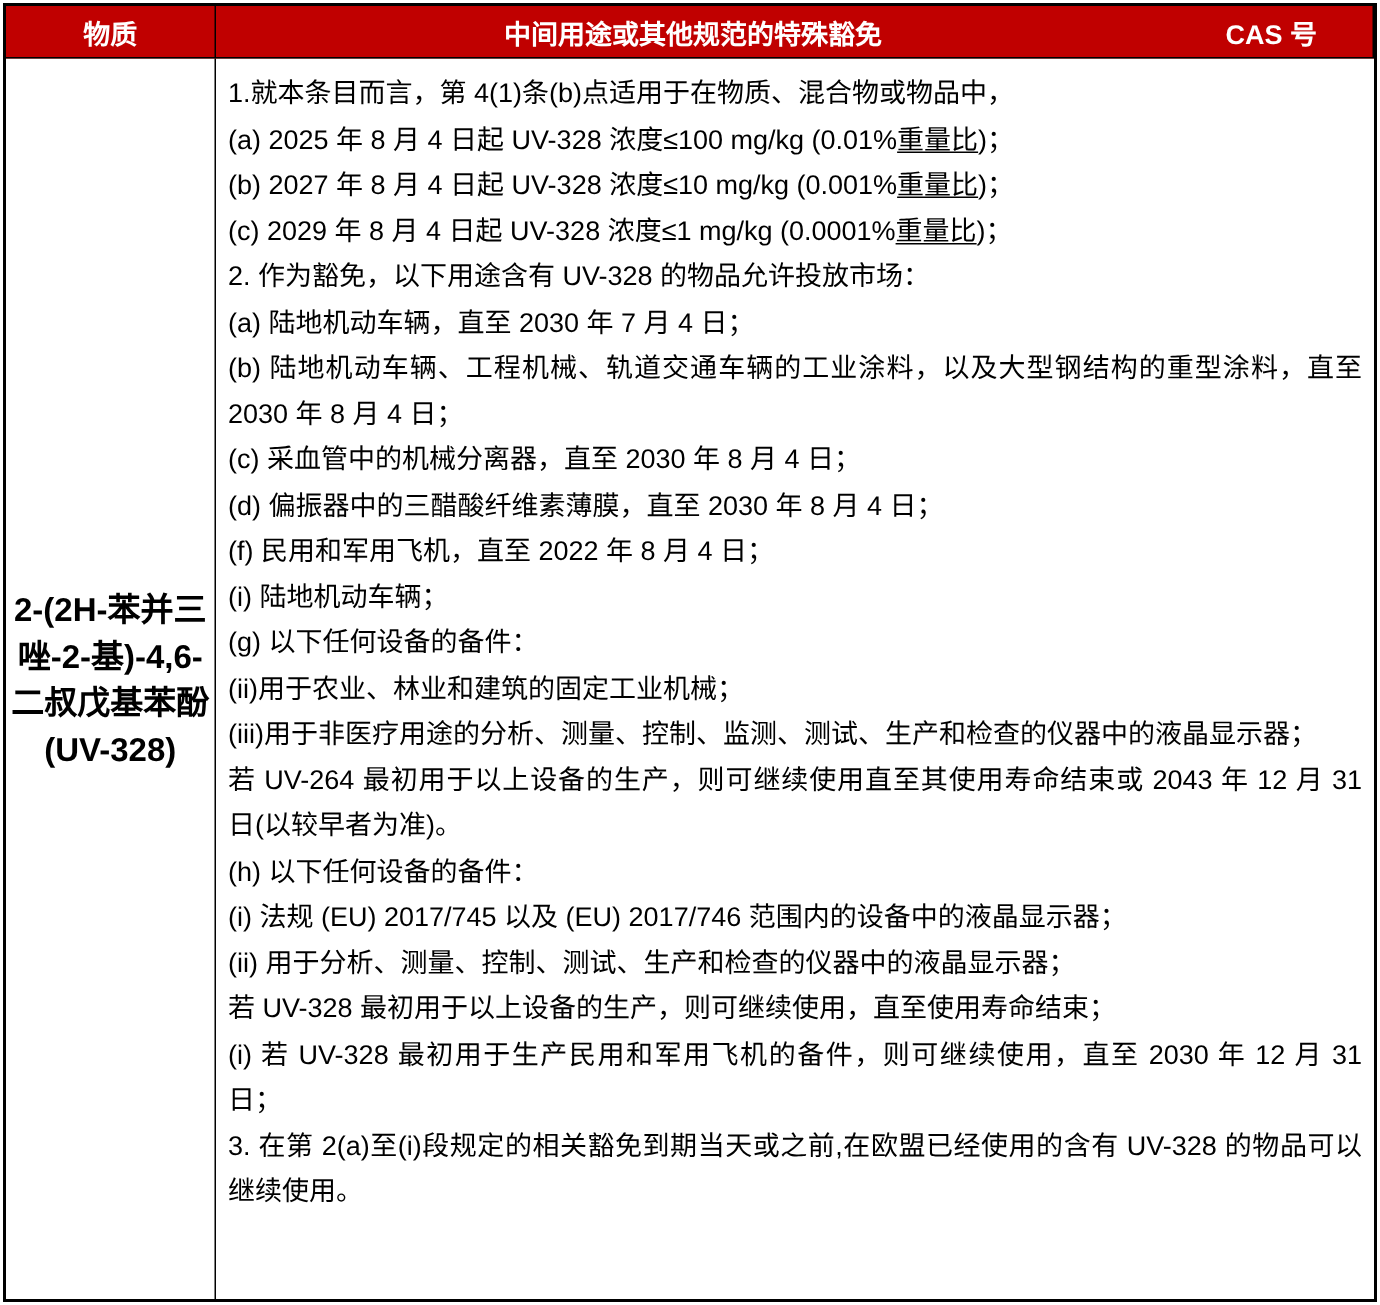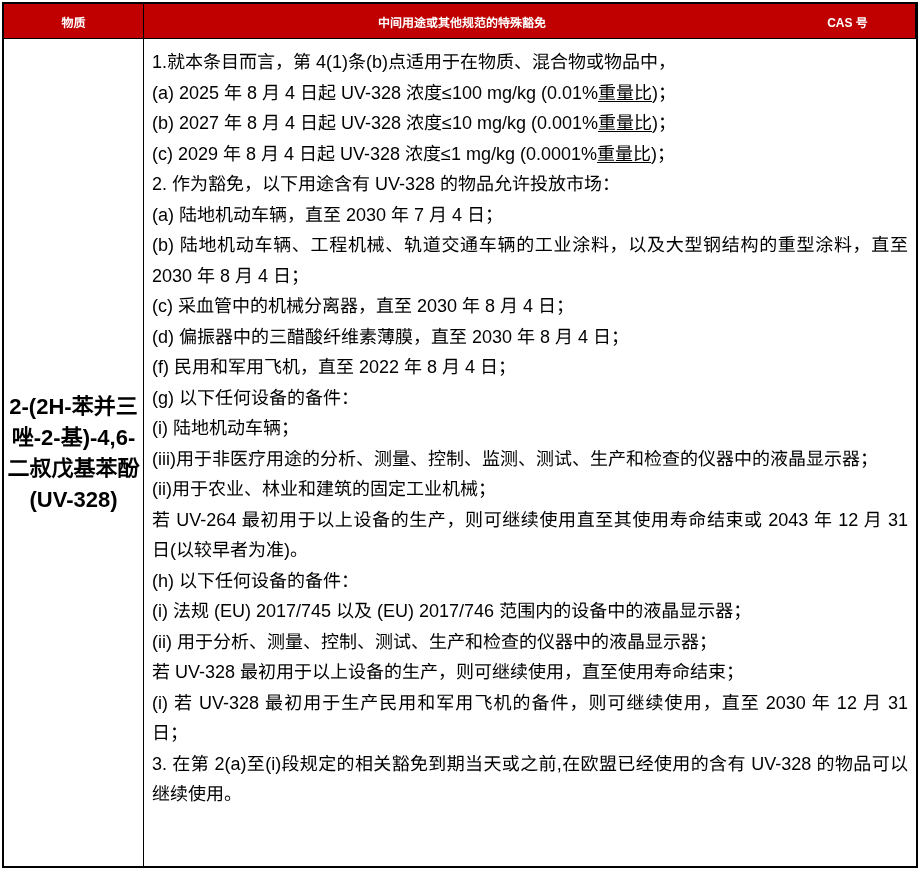--- a/index.html
+++ b/index.html
@@ -24,21 +24,21 @@
     display: flex;
     flex-direction: column;
     background: #ffffff;
   }
   .thead {
     display: flex;
     flex: 0 0 35px;
     background: var(--header-bg, #C00000);
     color: var(--header-text, #ffffff);
     font-weight: bold;
-    font-size: 12px;
+    font-size: 18px;
     border-bottom: 1px solid var(--border, #000000);
     box-sizing: border-box;
     justify-content: flex-end;
   }
   .th {
     display: flex;
     align-items: center;
     justify-content: center;
     box-sizing: border-box;
   }
@@ -107,24 +107,24 @@
       <p class="para">1.就本条目而言，第 4(1)条(b)点适用于在物质、混合物或物品中，</p>
           <p class="para">(a) 2025 年 8 月 4 日起 UV-328 浓度≤100 mg/kg  (0.01%<u>重量比</u>)；</p>
           <p class="para">(b) 2027 年 8 月 4 日起 UV-328 浓度≤10 mg/kg  (0.001%<u>重量比</u>)；</p>
           <p class="para">(c) 2029 年 8 月 4 日起 UV-328 浓度≤1 mg/kg  (0.0001%<u>重量比</u>)；</p>
           <p class="para">2. 作为豁免，以下用途含有 UV-328 的物品允许投放市场：</p>
           <p class="para">(a) 陆地机动车辆，直至 2030 年 7 月 4 日；</p>
           <p class="para">(b) 陆地机动车辆、工程机械、轨道交通车辆的工业涂料，以及大型钢结构的重型涂料，直至 2030 年 8 月 4 日；</p>
           <p class="para">(c) 采血管中的机械分离器，直至 2030 年 8 月 4 日；</p>
           <p class="para">(d) 偏振器中的三醋酸纤维素薄膜，直至 2030 年 8 月 4 日；</p>
           <p class="para">(f) 民用和军用飞机，直至 2022 年 8 月 4 日；</p>
+          <p class="para">(i) 陆地机动车辆；</p>
           <p class="para">(g) 以下任何设备的备件：</p>
-          <p class="para">(i) 陆地机动车辆；</p>
+          <p class="para">(ii)用于农业、林业和建筑的固定工业机械；</p>
           <p class="para">(iii)用于非医疗用途的分析、测量、控制、监测、测试、生产和检查的仪器中的液晶显示器；</p>
-          <p class="para">(ii)用于农业、林业和建筑的固定工业机械；</p>
           <p class="para">若 UV-264 最初用于以上设备的生产，则可继续使用直至其使用寿命结束或 2043 年 12 月 31 日(以较早者为准)。</p>
           <p class="para">(h) 以下任何设备的备件：</p>
           <p class="para">(i) 法规 (EU) 2017/745 以及 (EU) 2017/746 范围内的设备中的液晶显示器；</p>
           <p class="para">(ii) 用于分析、测量、控制、测试、生产和检查的仪器中的液晶显示器；</p>
           <p class="para">若 UV-328 最初用于以上设备的生产，则可继续使用，直至使用寿命结束；</p>
           <p class="para">(i) 若 UV-328 最初用于生产民用和军用飞机的备件，则可继续使用，直至 2030 年 12 月 31 日；</p>
           <p class="para">3. 在第 2(a)至(i)段规定的相关豁免到期当天或之前,在欧盟已经使用的含有 UV-328 的物品可以继续使用。</p>
         </div>
     </div>
 

